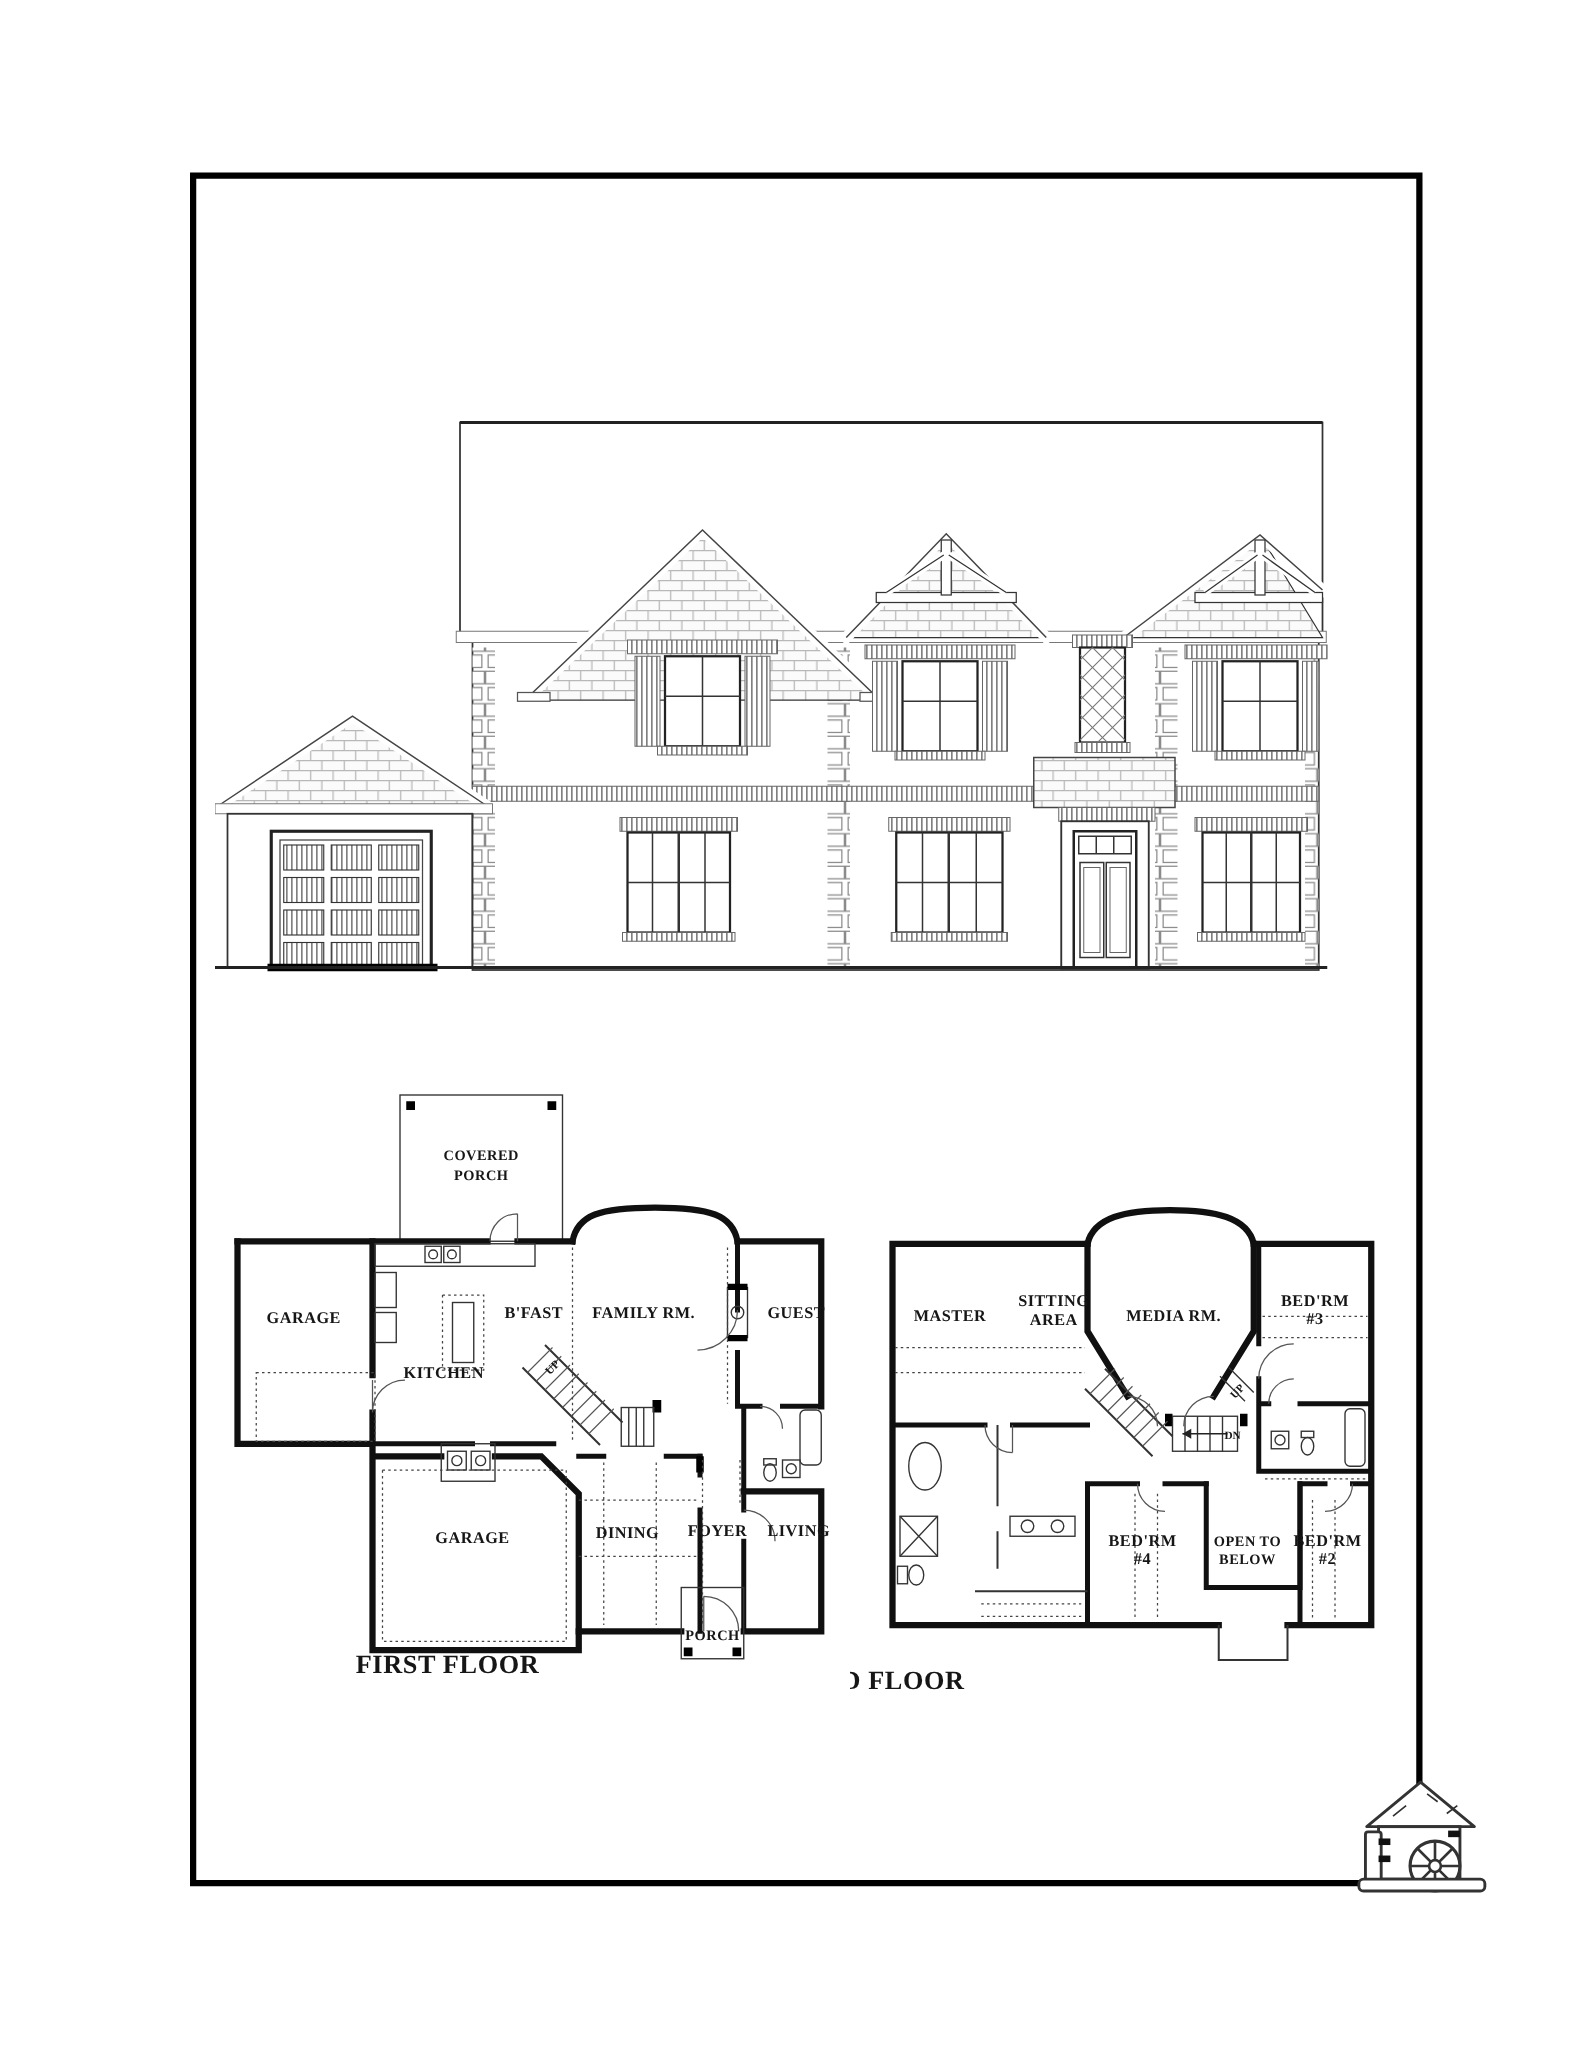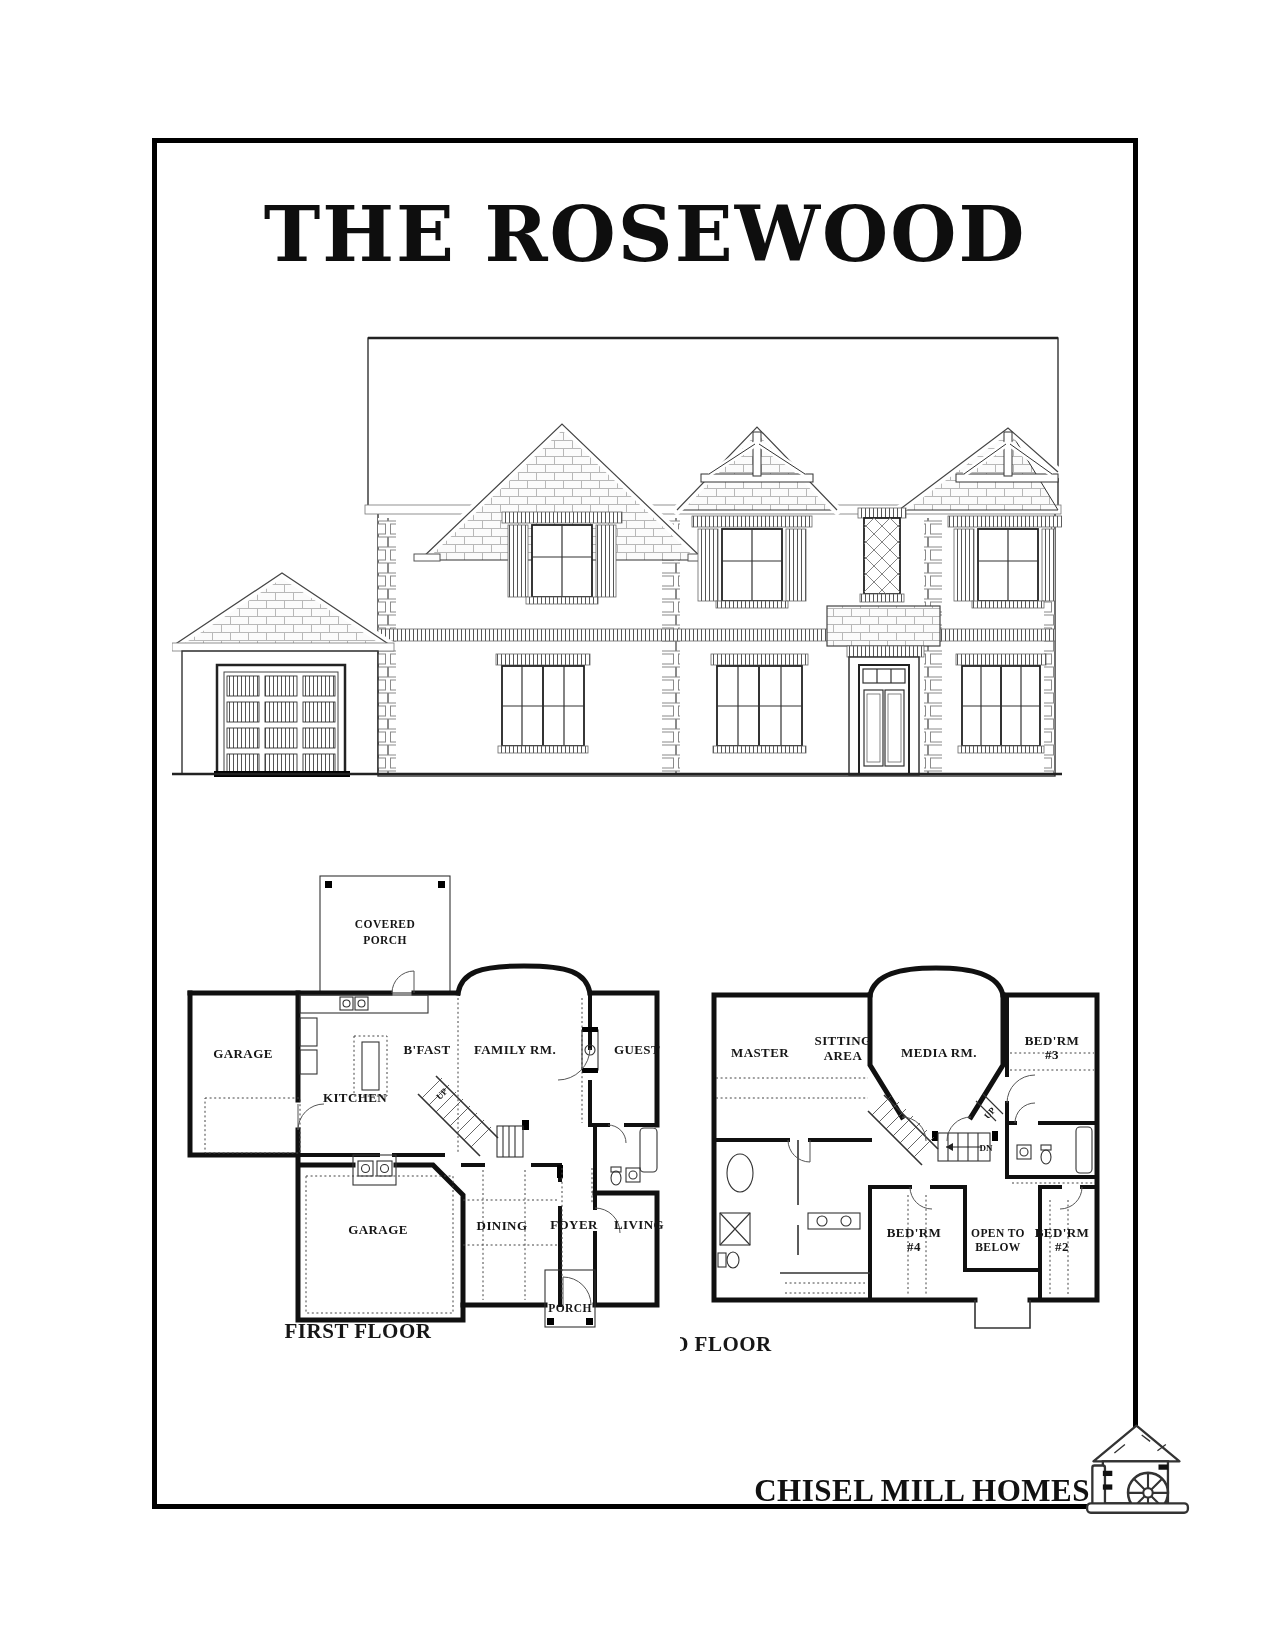--- a/index.html
+++ b/index.html
@@ -32,21 +32,20 @@
   .mu{stroke:#333;stroke-width:1.2;fill:none}
   .str{fill:url(#pstripe);stroke:#666;stroke-width:.8}
   .trimW{stroke:#fff;stroke-width:9;fill:none;stroke-linecap:square}
   .trimL{stroke:#444;stroke-width:1.2;fill:none}
 </style>
 </head>
 <body>
 
 <div class="frame">
 
-  <div class="title">THE ROSEWOOD</div>
 
   <svg class="elev" width="890" height="450" viewBox="0 0 890 450">
     <defs>
       <pattern id="pbrick" width="18" height="16" patternUnits="userSpaceOnUse">
         <rect width="18" height="16" fill="#fbfbfb"></rect>
         <path d="M0,0.5H18M0,8.5H18M4.5,0.5V8.5M13.5,8.5V16" stroke="#b8b8b8" stroke-width="1" fill="none"></path>
       </pattern>
       <pattern id="pshingle" width="26" height="18" patternUnits="userSpaceOnUse">
         <rect width="26" height="18" fill="#f2f2f2"></rect>
         <path d="M0,0.5H26M0,9.5H26M7,0.5V9.5M20,9.5V18" stroke="#9c9c9c" stroke-width="1" fill="none"></path>
@@ -393,21 +392,20 @@
       <text x="234" y="326" class="lbl">#4</text>
       <text x="318" y="312" class="lbl sm">OPEN TO</text>
       <text x="318" y="326" class="lbl sm">BELOW</text>
       <text x="382" y="312" class="lbl">BED'RM</text>
       <text x="382" y="326" class="lbl">#2</text>
     </g>
 
     <text x="5" y="426" text-anchor="start" class="lbl ft">SECOND FLOOR</text>
   </svg>
 
-  <div class="brand">CHISEL MILL HOMES</div>
 
   <svg class="logo" width="105" height="100" viewBox="0 0 100 95">
     <polygon points="49,10 90,44 8,44" fill="#fff" stroke="#333" stroke-width="2.2" stroke-linejoin="round"></polygon>
     <path d="M28,36L38,28M54,19L62,25M69,34L77,28" stroke="#333" stroke-width="1.3" fill="none"></path>
     <rect x="17" y="44" width="62" height="40" fill="#fff" stroke="#333" stroke-width="2.2"></rect>
     <rect x="7" y="48" width="12" height="38" rx="2" fill="#fff" stroke="#333" stroke-width="2.2"></rect>
     <rect x="17" y="53" width="9" height="5" fill="#111"></rect>
     <rect x="17" y="66" width="9" height="5" fill="#111"></rect>
     <rect x="70" y="47" width="9" height="5" fill="#111"></rect>
     <g>

